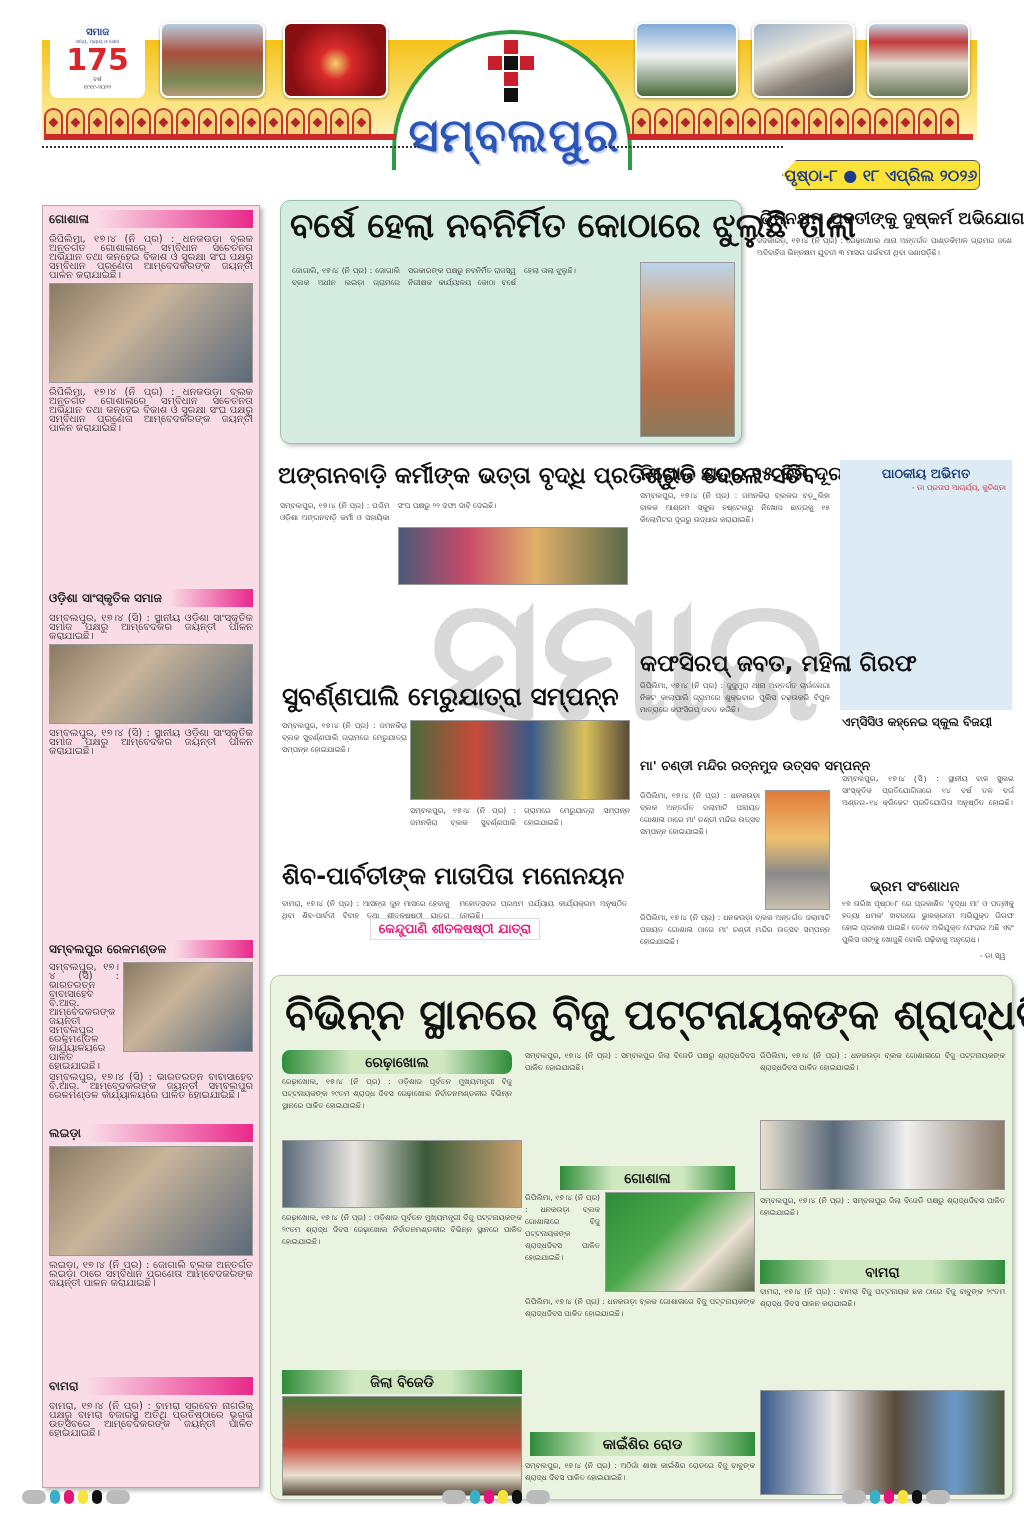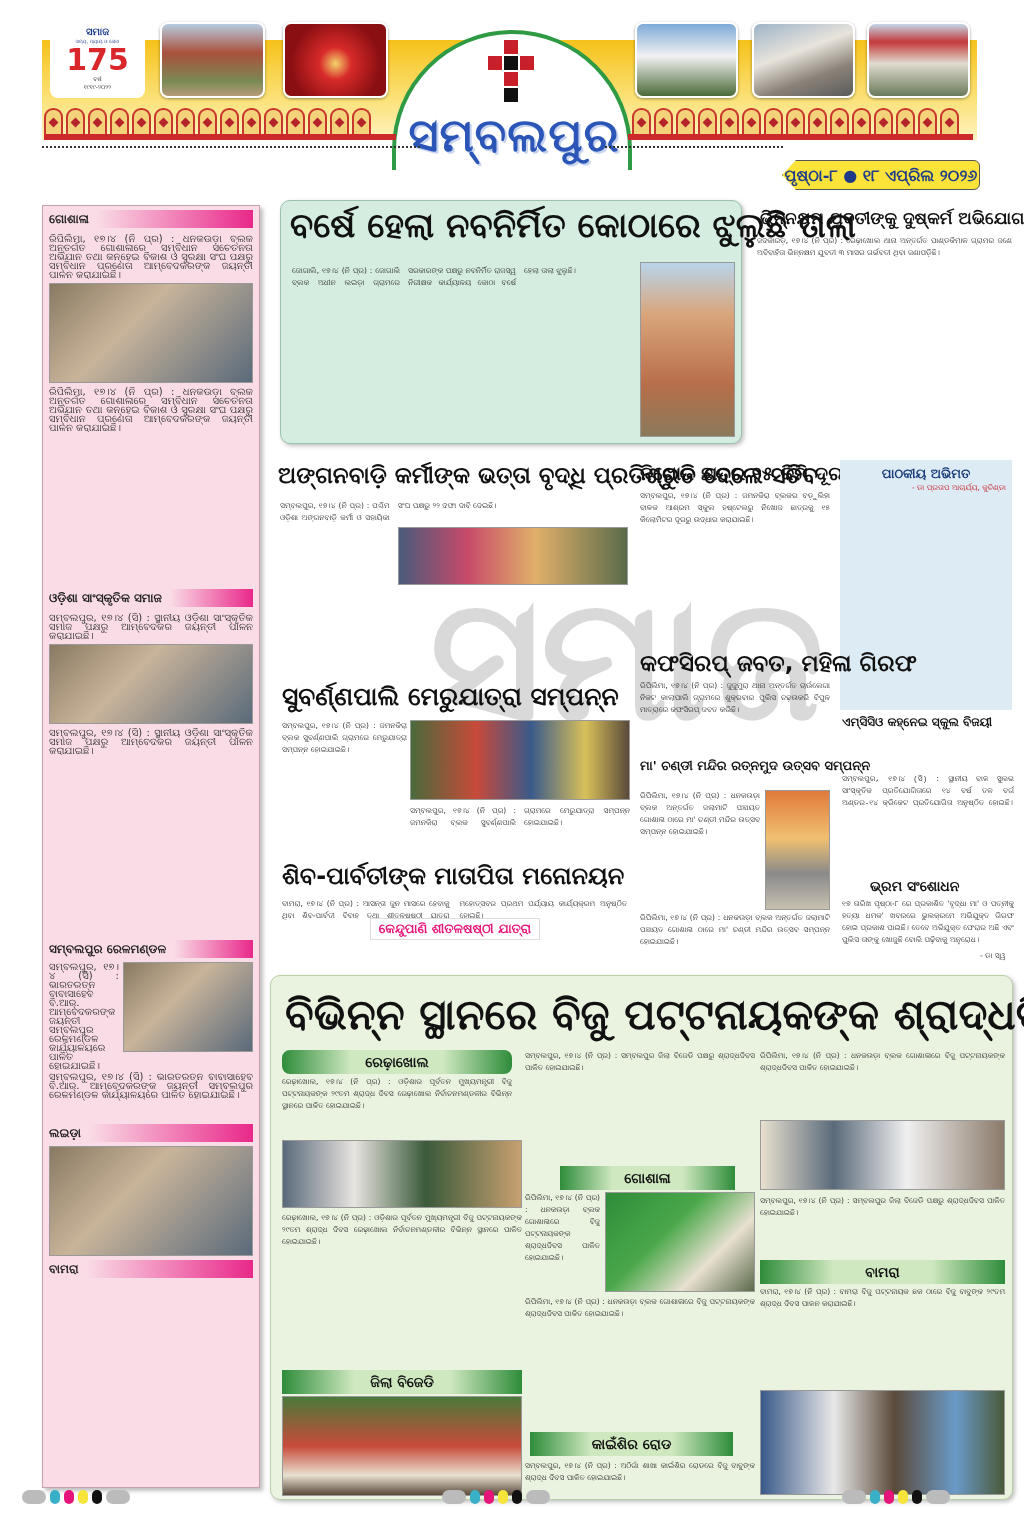--- a/index.html
+++ b/index.html
@@ -197,24 +197,26 @@
   <div style="display:flex;margin:0 6px;">
     <div class="body-text" style="width:70px;padding:0;">ସମ୍ବଲପୁର, ୧୭।୪ (ସି) : ଭାରତରତ୍ନ ବାବାସାହେବ ବି.ଆର୍. ଆମ୍ବେଦକରଙ୍କ ଜୟନ୍ତୀ ସମ୍ବଲପୁର ରେଳମଣ୍ଡଳ କାର୍ଯ୍ୟାଳୟରେ ପାଳିତ ହୋଇଯାଇଛି।</div>
     <div class="photo" style="flex:1;height:90px;margin-left:4px;"></div>
   </div>
   <div class="body-text" style="height:50px;overflow:hidden;">ସମ୍ବଲପୁର, ୧୭।୪ (ସି) : ଭାରତରତ୍ନ ବାବାସାହେବ ବି.ଆର୍. ଆମ୍ବେଦକରଙ୍କ ଜୟନ୍ତୀ ସମ୍ବଲପୁର ରେଳମଣ୍ଡଳ କାର୍ଯ୍ୟାଳୟରେ ପାଳିତ ହୋଇଯାଇଛି।</div>
   <div class="sub-head">
       <span>ଲଇଡ଼ା</span>
       <div class="bar"></div>
     </div>
   <div class="photo" style="margin:2px 6px;height:110px;"></div>
+  <div class="body-text" style="height:115px;overflow:hidden;">ଲଇଡ଼ା, ୧୭।୪ (ନି ପ୍ର) : ଜୋଗାଲି ବ୍ଲକ ଅନ୍ତର୍ଗତ ଲଇଡ଼ା ଠାରେ ସମ୍ବିଧାନ ପ୍ରଣେତା ଆମ୍ବେଦକରଙ୍କ ଜୟନ୍ତୀ ପାଳନ କରାଯାଇଛି।</div>
   <div class="sub-head">
       <span>ବାମରା</span>
       <div class="bar"></div>
     </div>
+  <div class="body-text">ବାମରା, ୧୭।୪ (ନି ପ୍ର) : ବାମରା ସରବେନ ନାଗରିକ ପକ୍ଷରୁ ବାମରା ବଜାରସ୍ଥ ଅତିଥି ପ୍ରତିଷ୍ଠାରେ ଭୂଗର୍ଭ ଉତ୍ସବରେ ଆମ୍ବେଦକରଙ୍କ ଜୟନ୍ତୀ ପାଳିତ ହୋଇଯାଇଛି।</div>
 </div>
 
 <div class="abs green-box"></div>
 <div class="abs big-head" style="left:290px;top:205px;font-size:34px;">ବର୍ଷେ ହେଲା ନବନିର୍ମିତ କୋଠାରେ ଝୁଲୁଛି ତାଲା</div>
 <div class="abs col-text" style="left:292px;top:265px;width:340px;height:170px;overflow:hidden;column-count:3;column-gap:8px;">ଜୋଗାଲି, ୧୭।୪ (ନି ପ୍ର) : ଜୋଗାଲି ବ୍ଲକ ଅଧୀନ ଲଇଡ଼ା ଗ୍ରାମରେ ସରକାରଙ୍କ ପକ୍ଷରୁ ନବନିର୍ମିତ ରାଜସ୍ୱ ନିରୀକ୍ଷକ କାର୍ଯ୍ୟାଳୟ କୋଠା ବର୍ଷେ ହେଲା ତାଲା ଝୁଲୁଛି।</div>
 <div class="abs photo" style="left:640px;top:262px;width:95px;height:175px;background:linear-gradient(180deg,#b9d4ea 0%,#d9a57a 30%,#b86e4a 70%,#8a7a5a 100%);"></div>
 
 <div class="abs big-head" style="left:760px;top:208px;font-size:17px;">ଭିନ୍ନକ୍ଷମ ଯୁବତୀଙ୍କୁ ଦୁଷ୍କର୍ମ ଅଭିଯୋଗ</div>
 <div class="abs col-text" style="left:757px;top:235px;width:255px;height:205px;overflow:hidden;">ଜଦକାରଡ଼, ୧୭।୪ (ନି ପ୍ର) : ରେଢ଼ାଖୋଲ ଥାନା ଅନ୍ତର୍ଗତ ପାଣ୍ଡକିମାଳ ଗ୍ରାମର ଜଣେ ଅବିବାହିତା ଭିନ୍ନକ୍ଷମ ଯୁବତୀ ୩ ମାସର ଗର୍ଭବତୀ ଥିବା ଜଣାପଡ଼ିଛି।</div>
 
@@ -264,21 +266,21 @@
 <div class="abs photo" style="left:282px;top:1140px;width:240px;height:68px;background:linear-gradient(90deg,#5a6a7a,#e8e4e0 30%,#3a5a3a 60%,#c8a070);"></div>
 <div class="abs col-text" style="left:282px;top:1212px;width:240px;height:150px;overflow:hidden;">ରେଢ଼ାଖୋଲ, ୧୭।୪ (ନି ପ୍ର) : ଓଡ଼ିଶାର ପୂର୍ବତନ ମୁଖ୍ୟମନ୍ତ୍ରୀ ବିଜୁ ପଟ୍ଟନାୟକଙ୍କ ୨୯ତମ ଶ୍ରାଦ୍ଧ ଦିବସ ରେଢ଼ାଖୋଲ ନିର୍ବାଚନମଣ୍ଡଳୀର ବିଭିନ୍ନ ସ୍ଥାନରେ ପାଳିତ ହୋଇଯାଇଛି।</div>
 <div class="abs greenbar" style="left:282px;top:1370px;width:240px;">ଜିଲା ବିଜେଡି</div>
 <div class="abs photo" style="left:282px;top:1396px;width:240px;height:100px;background:linear-gradient(180deg,#4a7a3a,#c84a3a 50%,#e8e0d0 80%,#5a4a3a);"></div>
 
 <div class="abs col-text" style="left:525px;top:1050px;width:230px;height:110px;overflow:hidden;">ସମ୍ବଲପୁର, ୧୭।୪ (ନି ପ୍ର) : ସମ୍ବଲପୁର ଜିଲା ବିଜେଡି ପକ୍ଷରୁ ଶ୍ରାଦ୍ଧଦିବସ ପାଳିତ ହୋଇଯାଇଛି।</div>
 <div class="abs greenbar" style="left:560px;top:1166px;width:175px;">ଗୋଶାଳା</div>
 <div class="abs col-text" style="left:525px;top:1192px;width:75px;height:130px;overflow:hidden;">ରିପିଲିମା, ୧୭।୪ (ନି ପ୍ର) : ଧନକଉଡ଼ା ବ୍ଲକ ଗୋଶାଳାରେ ବିଜୁ ପଟ୍ଟନାୟକଙ୍କ ଶ୍ରାଦ୍ଧଦିବସ ପାଳିତ ହୋଇଯାଇଛି।</div>
 <div class="abs photo" style="left:605px;top:1192px;width:150px;height:100px;background:linear-gradient(135deg,#2e8c3a,#4aa84a 40%,#e8e0d0 70%,#5a6a4a);"></div>
 <div class="abs col-text" style="left:525px;top:1296px;width:230px;height:70px;overflow:hidden;">ରିପିଲିମା, ୧୭।୪ (ନି ପ୍ର) : ଧନକଉଡ଼ା ବ୍ଲକ ଗୋଶାଳାରେ ବିଜୁ ପଟ୍ଟନାୟକଙ୍କ ଶ୍ରାଦ୍ଧଦିବସ ପାଳିତ ହୋଇଯାଇଛି।</div>
-<div class="abs greenbar" style="left:530px;top:1432px;width:203px;">କାଇଁଶିର ରୋଡ</div>
+<div class="abs greenbar" style="left:530px;top:1432px;width:225px;">କାଇଁଶିର ରୋଡ</div>
 <div class="abs col-text" style="left:525px;top:1460px;width:230px;height:30px;overflow:hidden;">ସମ୍ବଲପୁର, ୧୭।୪ (ନି ପ୍ର) : ଅଠିଗାଁ ଶାଖା କାଇଁଶିର ରୋଡରେ ବିଜୁ ବାବୁଙ୍କ ଶ୍ରାଦ୍ଧ ଦିବସ ପାଳିତ ହୋଇଯାଇଛି।</div>
 
 <div class="abs col-text" style="left:760px;top:1050px;width:245px;height:65px;overflow:hidden;">ରିପିଲିମା, ୧୭।୪ (ନି ପ୍ର) : ଧନକଉଡ଼ା ବ୍ଲକ ଗୋଶାଳାରେ ବିଜୁ ପଟ୍ଟନାୟକଙ୍କ ଶ୍ରାଦ୍ଧଦିବସ ପାଳିତ ହୋଇଯାଇଛି।</div>
 <div class="abs photo" style="left:760px;top:1120px;width:245px;height:70px;background:linear-gradient(90deg,#e8e0d0,#5a6a7a 30%,#f0f0f0 60%,#8a7a6a);"></div>
 <div class="abs col-text" style="left:760px;top:1195px;width:245px;height:60px;overflow:hidden;">ସମ୍ବଲପୁର, ୧୭।୪ (ନି ପ୍ର) : ସମ୍ବଲପୁର ଜିଲା ବିଜେଡି ପକ୍ଷରୁ ଶ୍ରାଦ୍ଧଦିବସ ପାଳିତ ହୋଇଯାଇଛି।</div>
 <div class="abs greenbar" style="left:760px;top:1260px;width:245px;">ବାମରା</div>
 <div class="abs col-text" style="left:760px;top:1286px;width:245px;height:100px;overflow:hidden;">ବାମରା, ୧୭।୪ (ନି ପ୍ର) : ବାମରା ବିଜୁ ପଟ୍ଟନାୟକ ଛକ ଠାରେ ବିଜୁ ବାବୁଙ୍କ ୨୯ତମ ଶ୍ରାଦ୍ଧ ଦିବସ ପାଳନ କରାଯାଇଛି।</div>
 <div class="abs photo" style="left:760px;top:1390px;width:245px;height:105px;background:linear-gradient(90deg,#3a5a8a,#e8e8e8 30%,#5a4a3a 55%,#6a9ac8 80%,#4a5a3a);"></div>
 
 <div class="abs reg" style="left:22px;">

